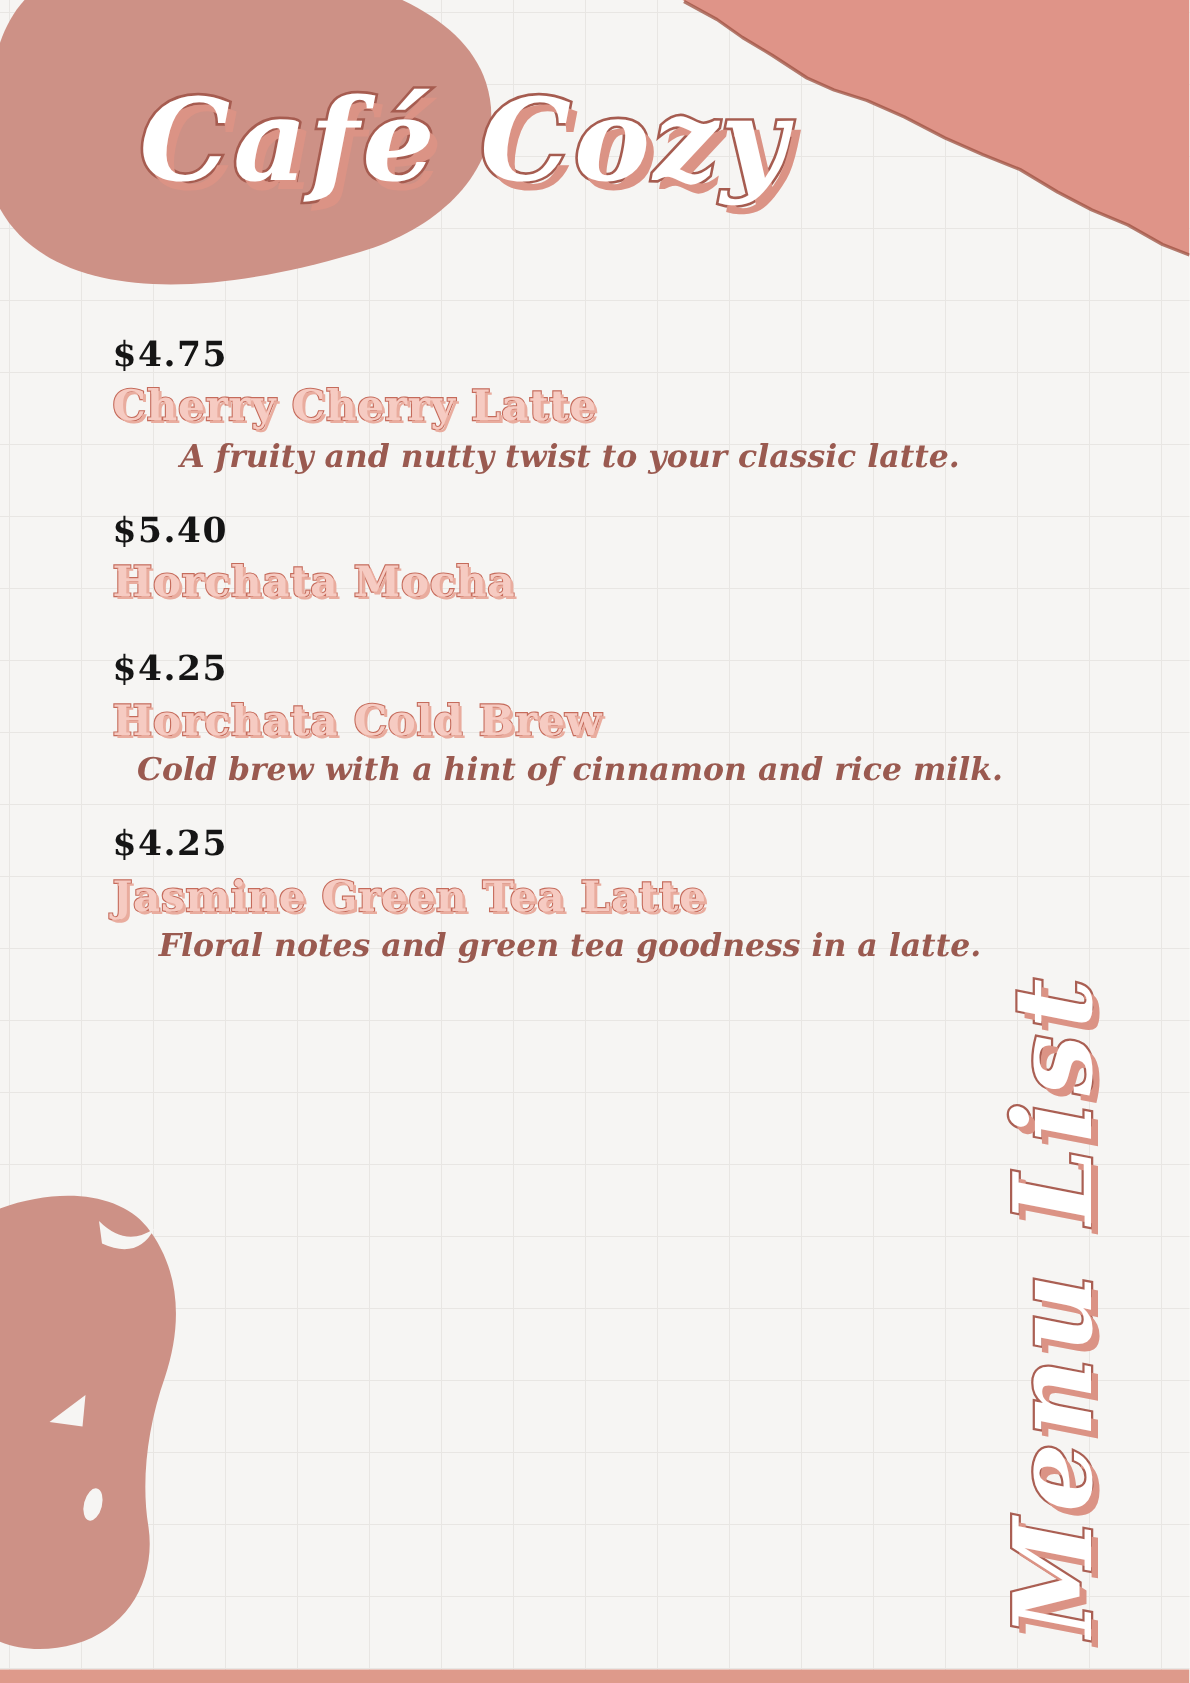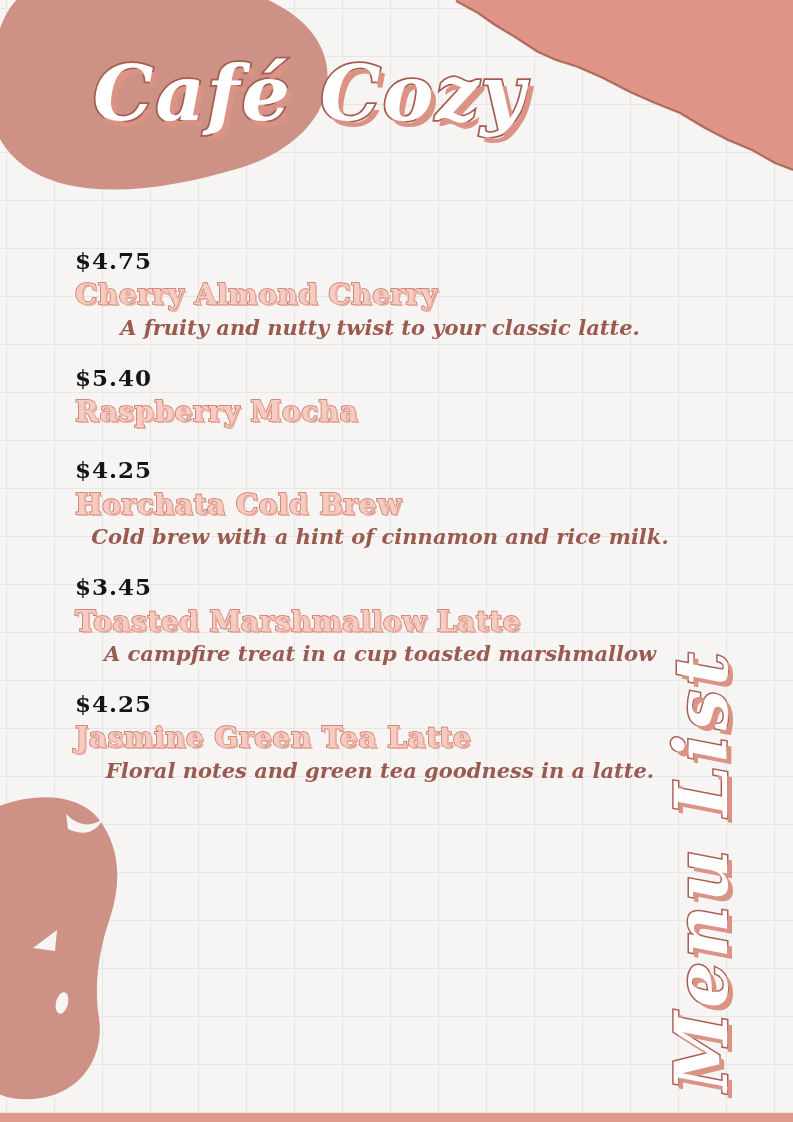--- a/index.html
+++ b/index.html
@@ -42,21 +42,21 @@
     position: absolute;
     left: 96px; top: 160px;
     font-size: 21px;
     font-weight: bold;
     font-style: italic;
     color: #8a4a40;
     letter-spacing: 0.5px;
   }
   .menu {
     position: absolute;
-    left: 75px; top: 248px;
+    left: 75px; top: 224px;
     width: 610px;
     display: flex;
     flex-direction: column;
     gap: 25px;
   }
   .item { line-height: 1.15; }
   .item .price {
     font-size: 23px;
     font-weight: bold;
     color: #151515;
@@ -112,40 +112,35 @@
     <ellipse cx="62" cy="1003" rx="6" ry="11" transform="rotate(14 62 1003)" fill="#f6f5f3"></ellipse>
     <rect x="0" y="1113" width="793" height="9" fill="#de9a8b"></rect>
   </svg>
 
   <div class="content">
     <div class="title">Café Cozy</div>
 
     <div class="menu" id="menu-items">
   <div class="item">
     <div class="price">$4.75</div>
-    <div class="name">Cherry Almond Cherry</div>
+    <div class="name">Cherry Cherry Latte</div>
     <div class="desc">A fruity and nutty twist to your classic latte.</div>
   </div>
 
   <div class="item">
     <div class="price">$5.40</div>
-    <div class="name">Raspberry Mocha</div>
+    <div class="name">Horchata Mocha</div>
   </div>
 
   <div class="item">
     <div class="price">$4.25</div>
     <div class="name">Horchata Cold Brew</div>
     <div class="desc">Cold brew with a hint of cinnamon and rice milk.</div>
   </div>
 
-  <div class="item">
-    <div class="price">$3.45</div>
-    <div class="name">Toasted Marshmallow Latte</div>
-    <div class="desc">A campfire treat in a cup toasted marshmallow</div>
-  </div>
 
 
 
   <div class="item">
     <div class="price">$4.25</div>
     <div class="name">Jasmine Green Tea Latte</div>
     <div class="desc">Floral notes and green tea goodness in a latte.</div>
   </div>
 </div>
 

